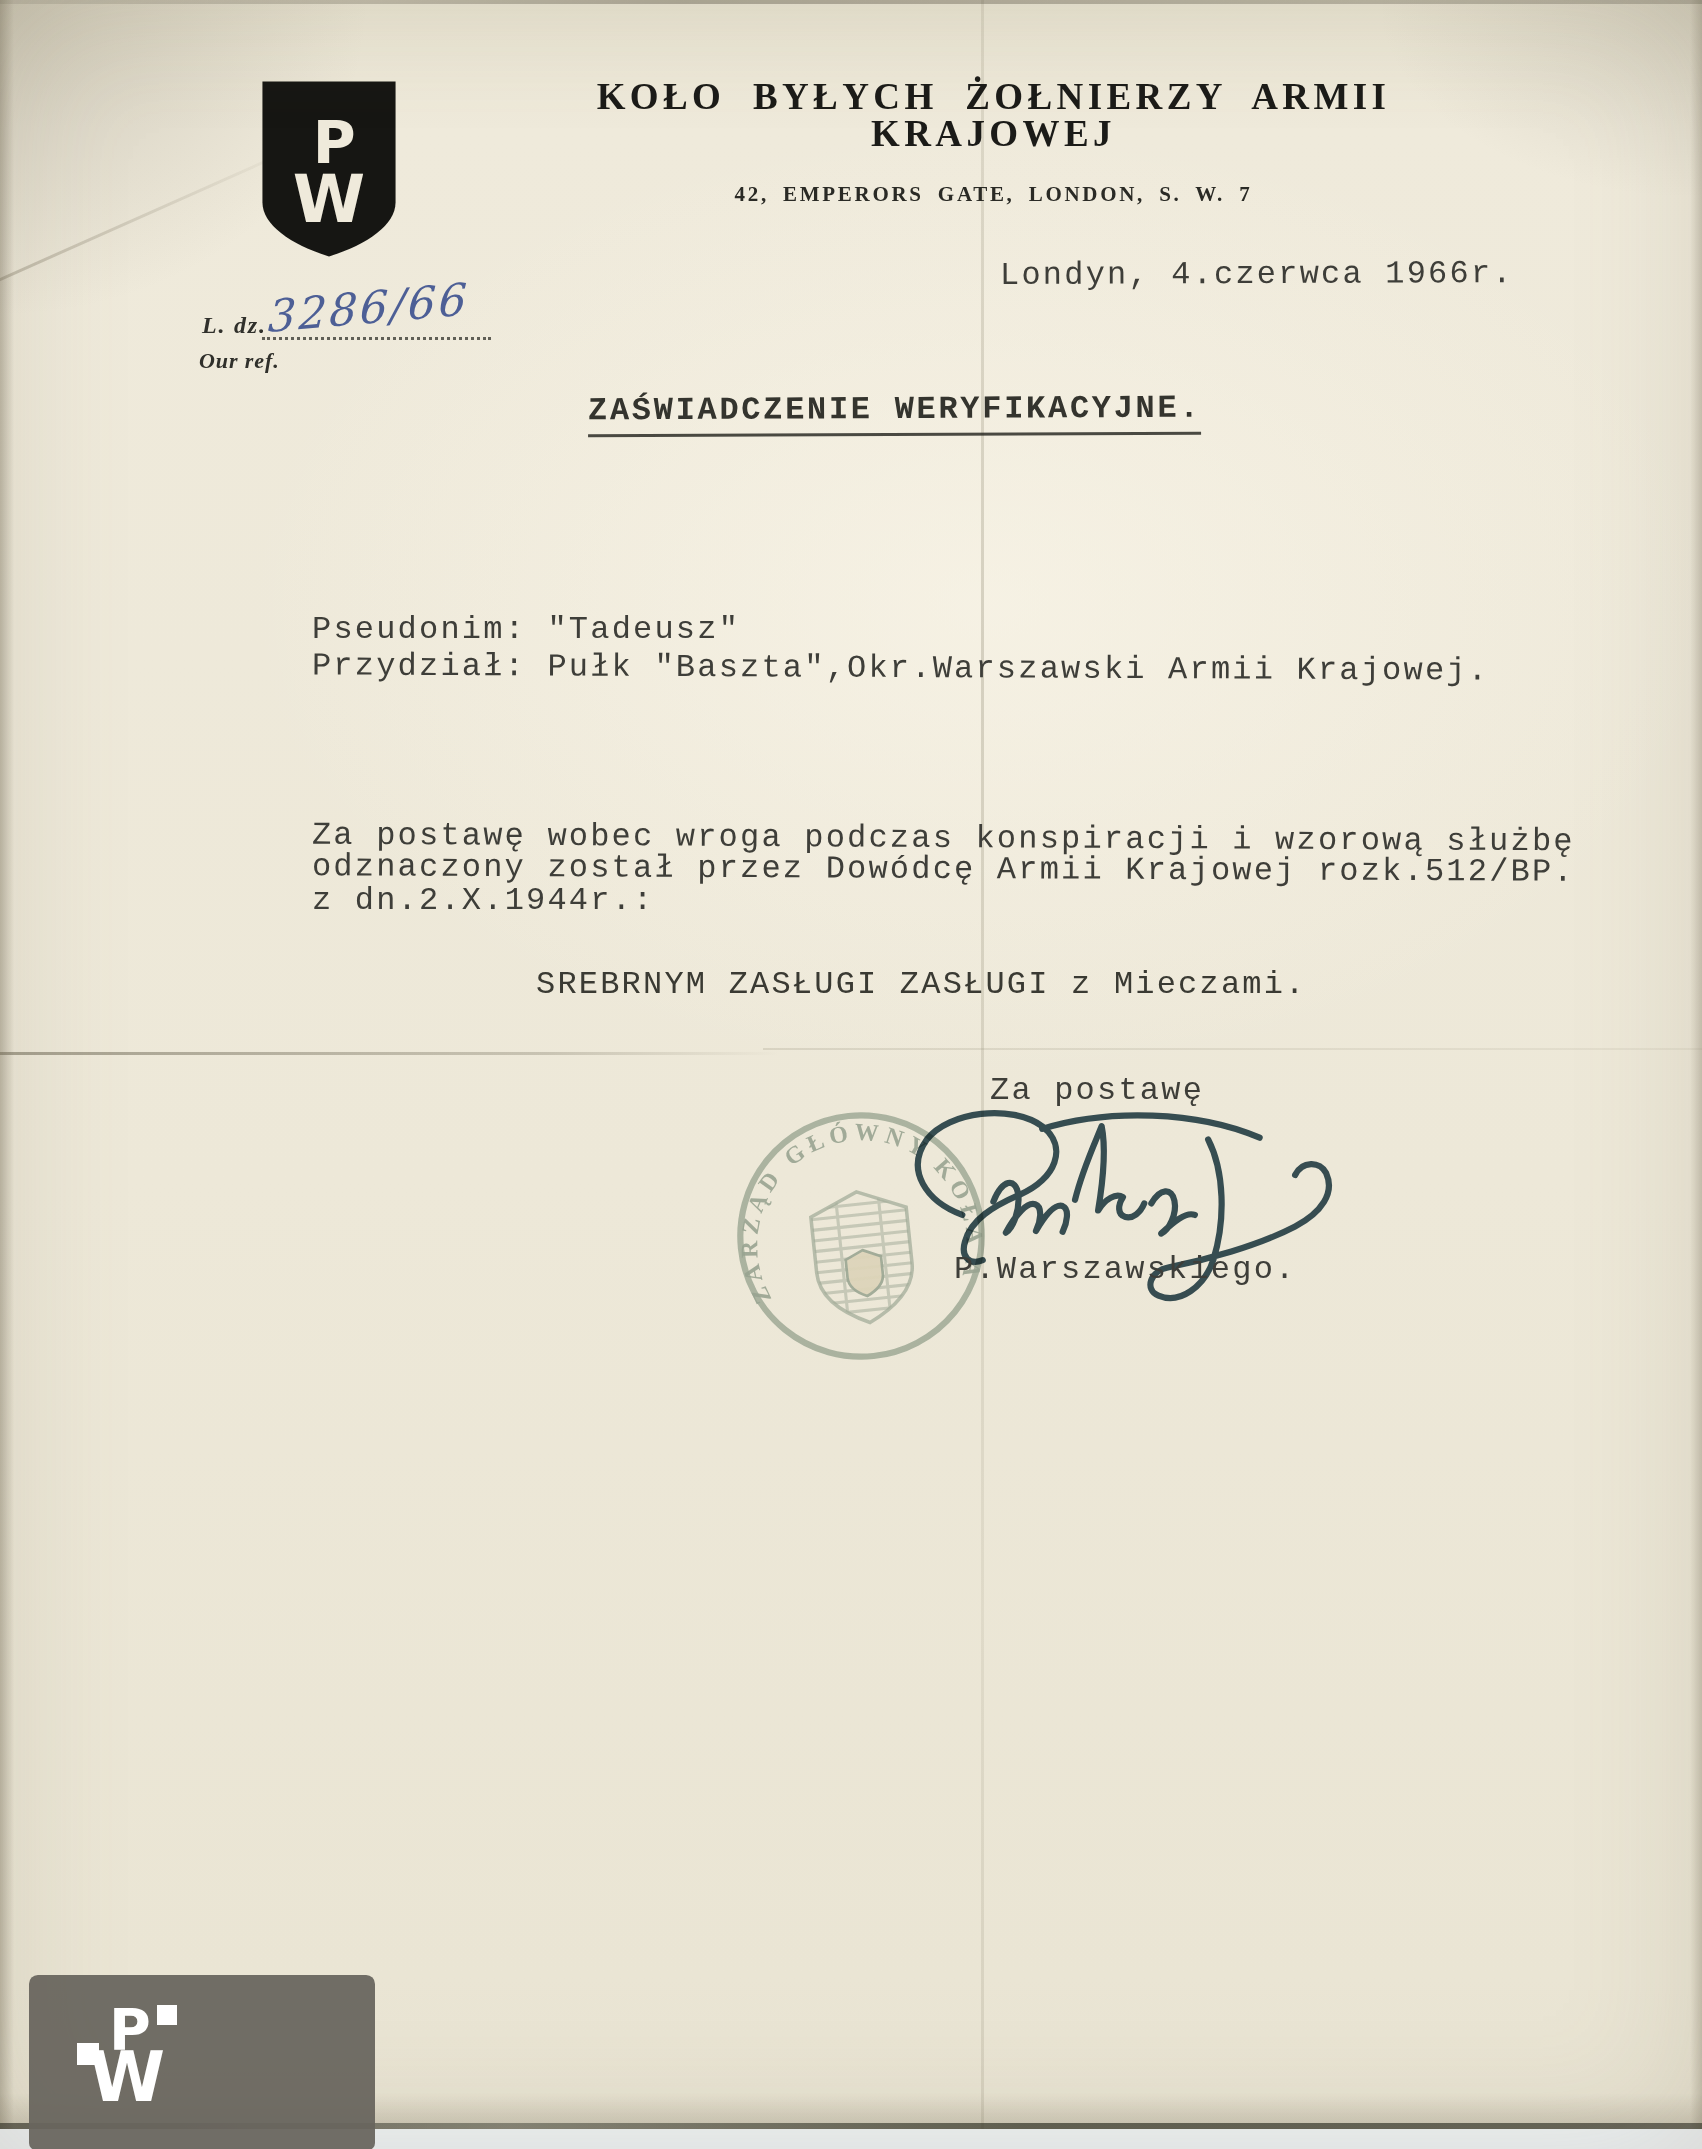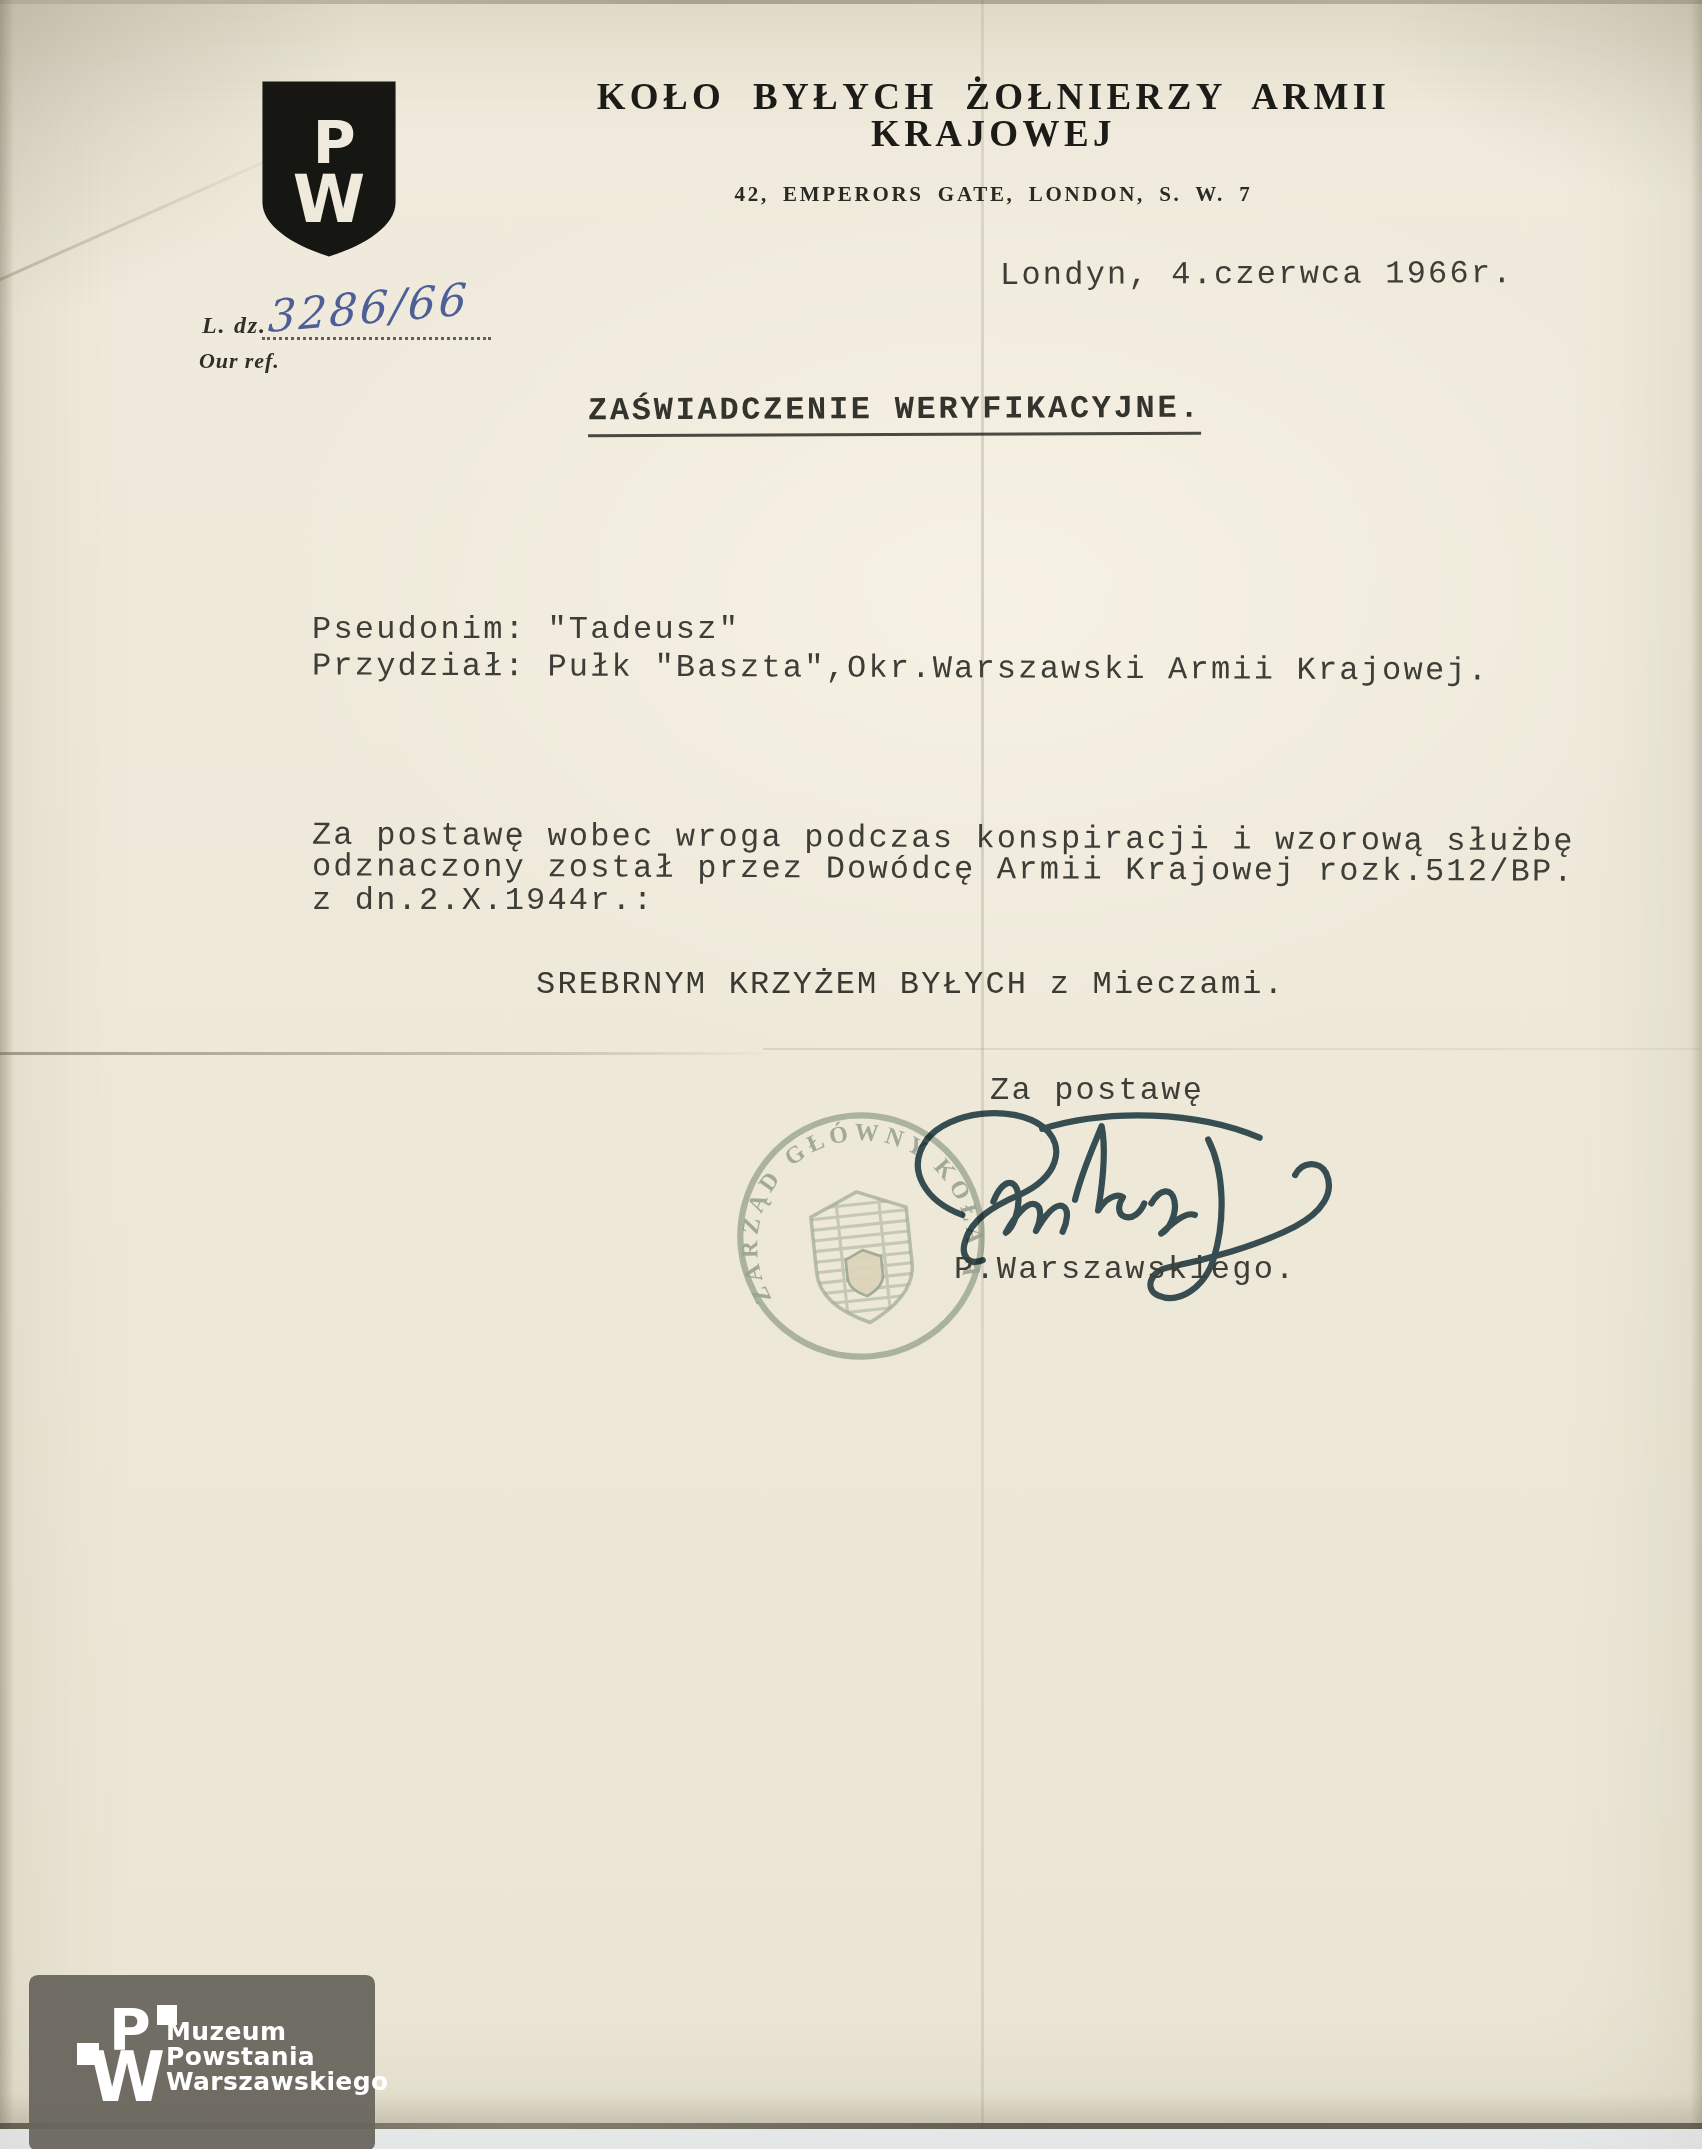--- a/index.html
+++ b/index.html
@@ -125,21 +125,21 @@
 
   <div class="tw doc-title">ZAŚWIADCZENIE WERYFIKACYJNE.</div>
 
   <div class="tw rcpt2">Pseudonim: "Tadeusz"</div>
   <div class="tw rcpt3">Przydział: Pułk "Baszta",Okr.Warszawski Armii Krajowej.</div>
 
   <div class="tw cit1">Za postawę wobec wroga podczas konspiracji i wzorową służbę</div>
   <div class="tw cit2">odznaczony został przez Dowódcę Armii Krajowej rozk.512/BP.</div>
   <div class="tw cit3">z dn.2.X.1944r.:</div>
 
-  <div class="tw award">SREBRNYM KRZYŻEM BYŁYCH z Mieczami.</div>
+  <div class="tw award">SREBRNYM ZASŁUGI ZASŁUGI z Mieczami.</div>
 
   <div class="tw za-zgodnosc">Za postawę</div>
 
   <svg class="stamp" viewBox="0 0 284 284">
     <defs>
       <clipPath id="shieldClip">
         <path d="M142,92 L196,115 V178 Q196,215 142,240 Q88,215 88,178 V115 Z"></path>
       </clipPath>
       <path id="stampArc" d="M 36,204 A 118,118 0 1 1 248,204"></path>
     </defs>
@@ -185,22 +185,17 @@
   <div class="paper-bottom-edge"></div>
   <div class="scan-strip"></div>
 
   <div class="watermark">
     <div class="wm-logo">
       <div class="wm-sq wm-sq-left"></div>
       <div class="wm-sq wm-sq-topright"></div>
       <span class="wm-p">P</span>
       <span class="wm-w">W</span>
     </div>
-    <div class="wm-text">
-      <div>Muzeum</div>
-      <div>Powstania</div>
-      <div>Warszawskiego</div>
-    </div>
   </div>
 
   <div class="vignette"></div>
 </div>
 
 
 </body></html>

